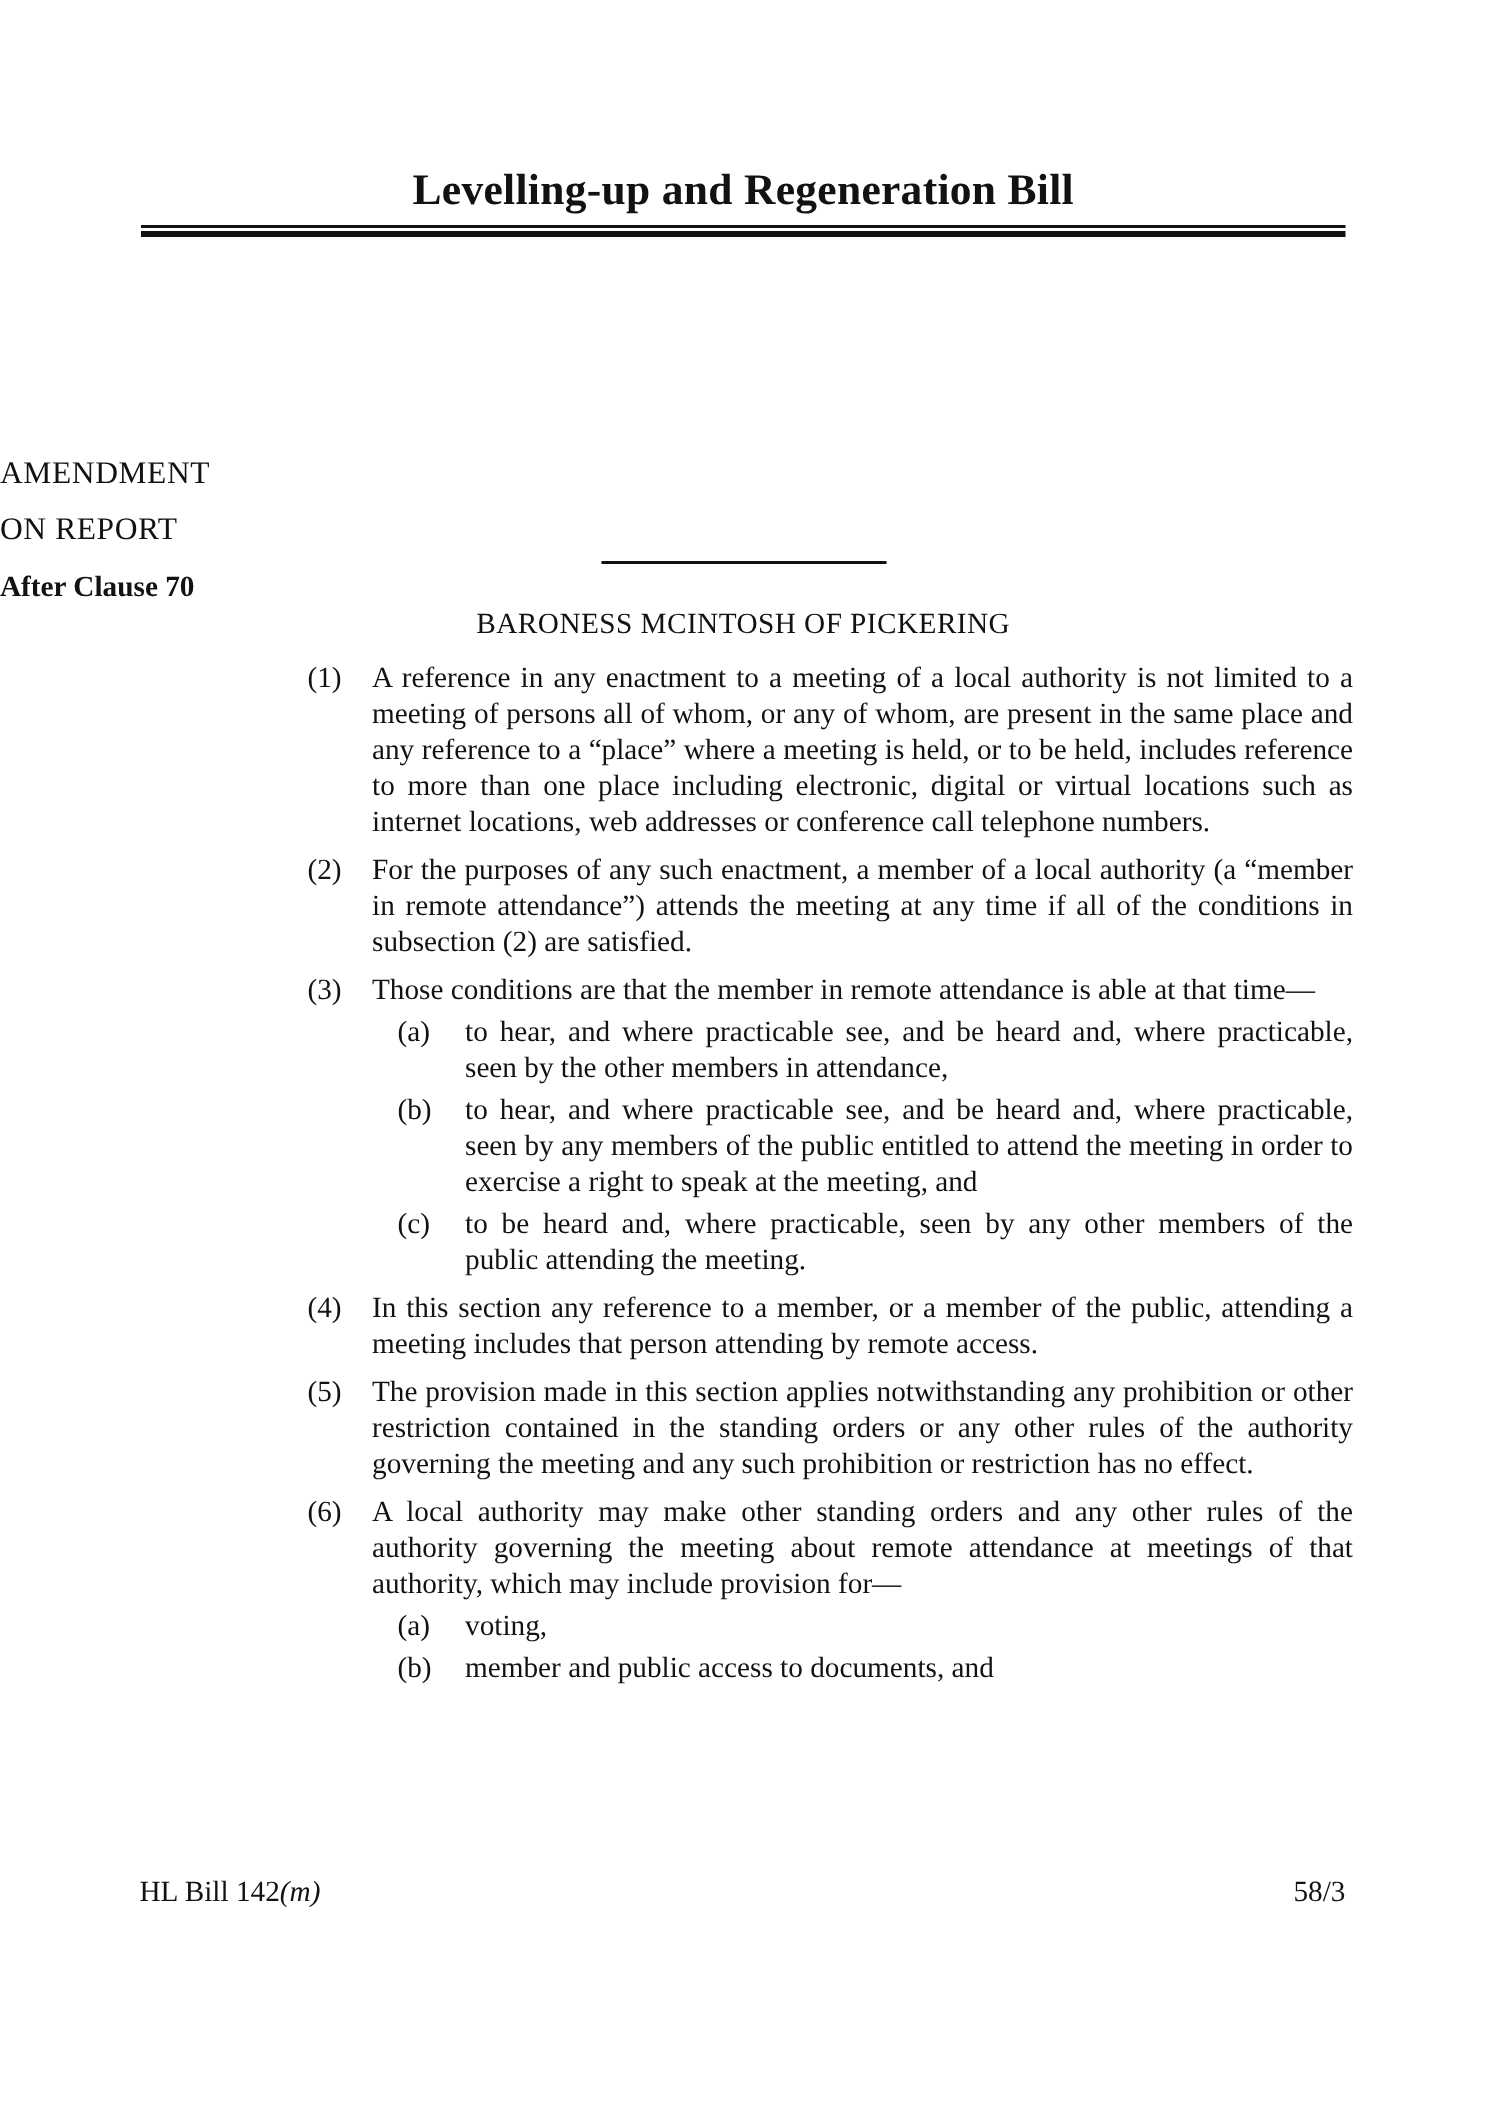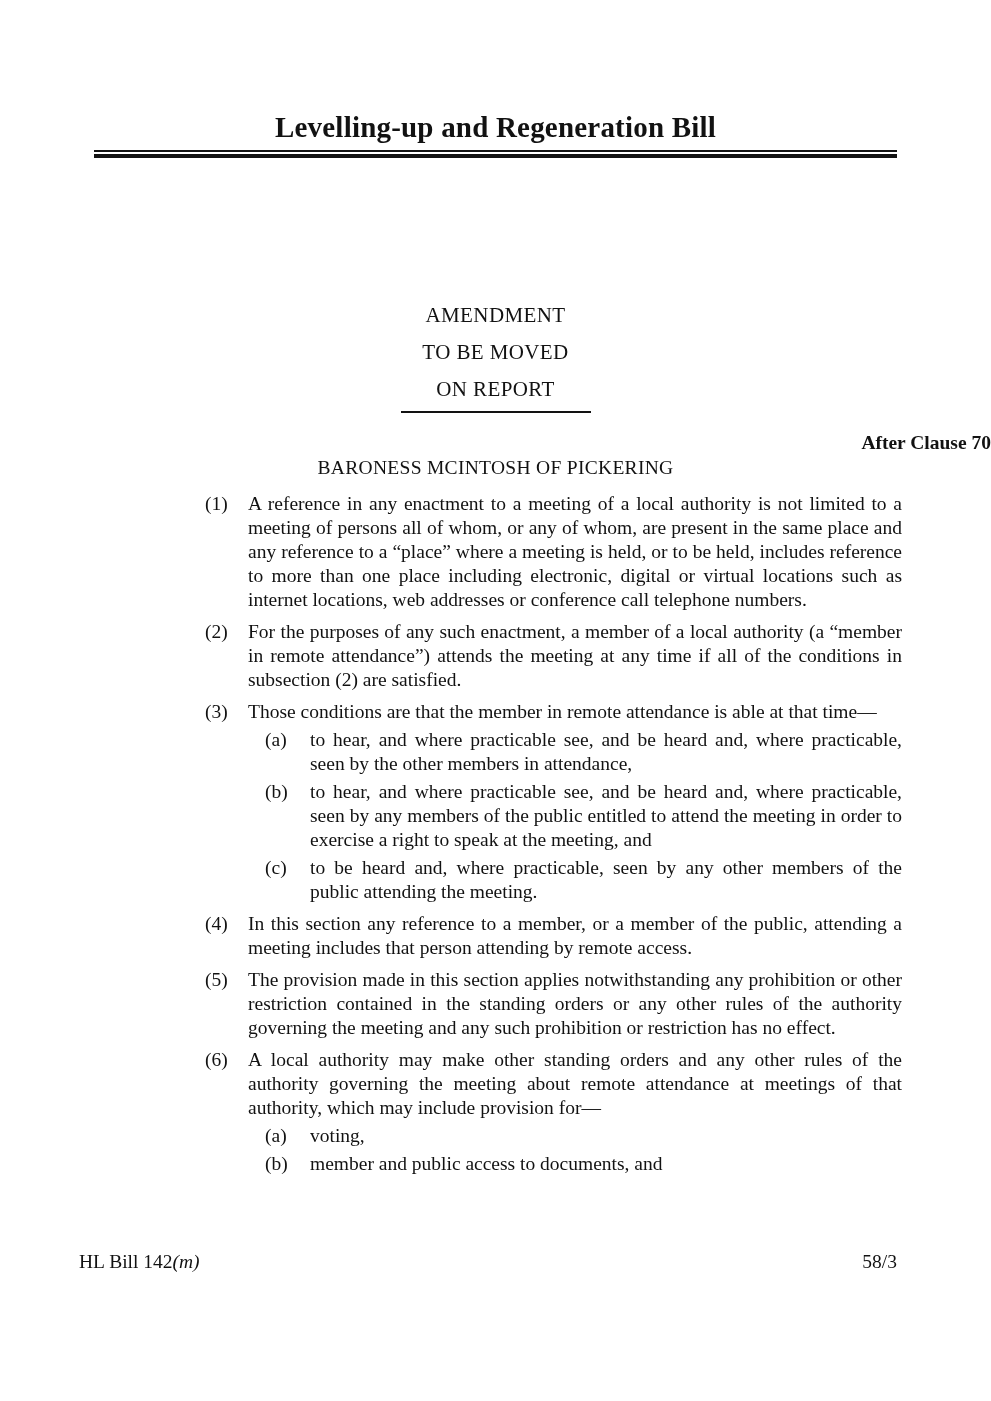--- a/index.html
+++ b/index.html
@@ -27,34 +27,34 @@
     letter-spacing: 0.2px;
   }
   .double-rule { margin-top: 6px; }
   .double-rule .dr-thin  { height: 2px; background: #121212; }
   .double-rule .dr-gap   { height: 2px; background: transparent; }
   .double-rule .dr-thick { height: 3.5px; background: #121212; }
 
   
   .amendment-head {
     margin-top: 139px;
-    text-align: center;
+    text-align: left;
     font-size: 21px;
     letter-spacing: 0.4px;
   }
   .amendment-head .head-line { line-height: 37px; }
   .short-rule {
     width: 190px;
     height: 2px;
     background: #121212;
     margin: 3px auto 0 auto;
   }
   .clause-heading {
-    margin-top: 17px;
-    text-align: right;
+    margin-top: 3px;
+    text-align: left;
     font-size: 19.5px;
     font-weight: bold;
     line-height: 25px;
   }
   .proposer {
     text-align: center;
     font-size: 19.5px;
     line-height: 25px;
     letter-spacing: 0.3px;
   }
@@ -90,21 +90,21 @@
   }
   .subitem > .letter {
     position: absolute;
     left: 17px; top: 0;
   }
   .subitem > .txt { display: block; text-align: justify; }
 
   
   .page-footer {
     position: absolute;
-    left: 79px; right: 94px; top: 1249px;
+    left: 93px; right: 94px; top: 1249px;
     font-size: 19.5px;
     line-height: 25px;
     display: flex;
     justify-content: space-between;
   }
   .page-footer .italic { font-style: italic; }
 </style>
 </head>
 <body>
 
@@ -114,21 +114,20 @@
     <h1 class="bill-title">Levelling-up and Regeneration Bill</h1>
     <div class="double-rule">
       <div class="dr-thin"></div>
       <div class="dr-gap"></div>
       <div class="dr-thick"></div>
     </div>
   </header>
 
   <section class="amendment-head">
     <div class="head-line">AMENDMENT</div>
-    <div class="head-line">TO BE MOVED</div>
     <div class="head-line">ON REPORT</div>
     <div class="short-rule"></div>
   </section>
 
   <div class="clause-heading">After Clause 70</div>
   <div class="proposer">BARONESS MCINTOSH OF PICKERING</div>
 
   <div class="body-block">
 
 

